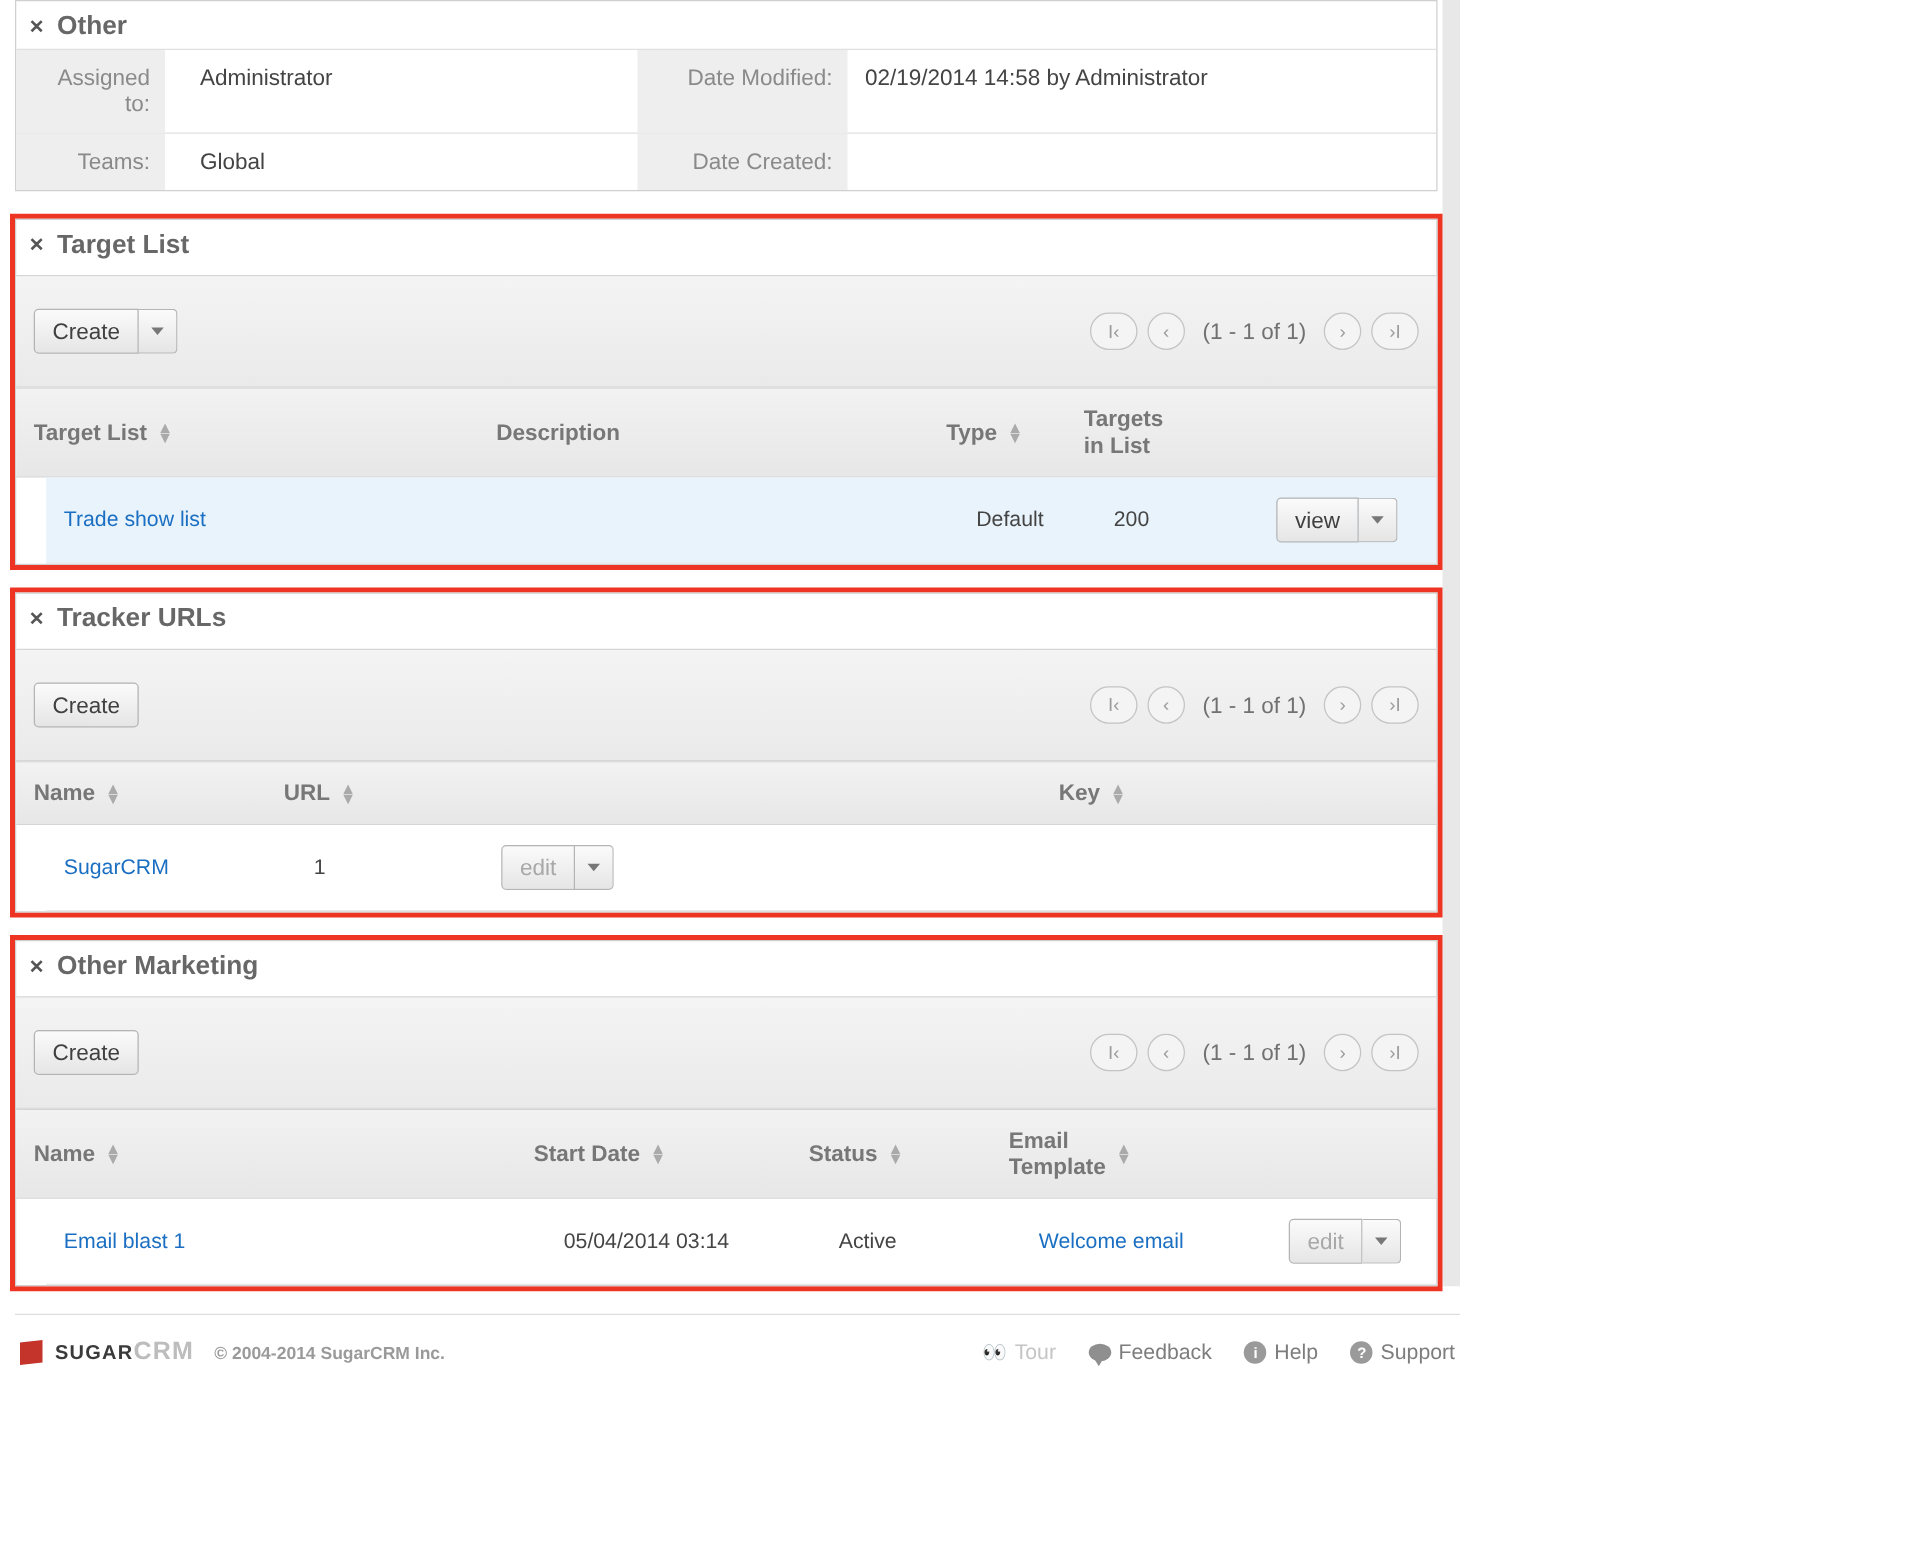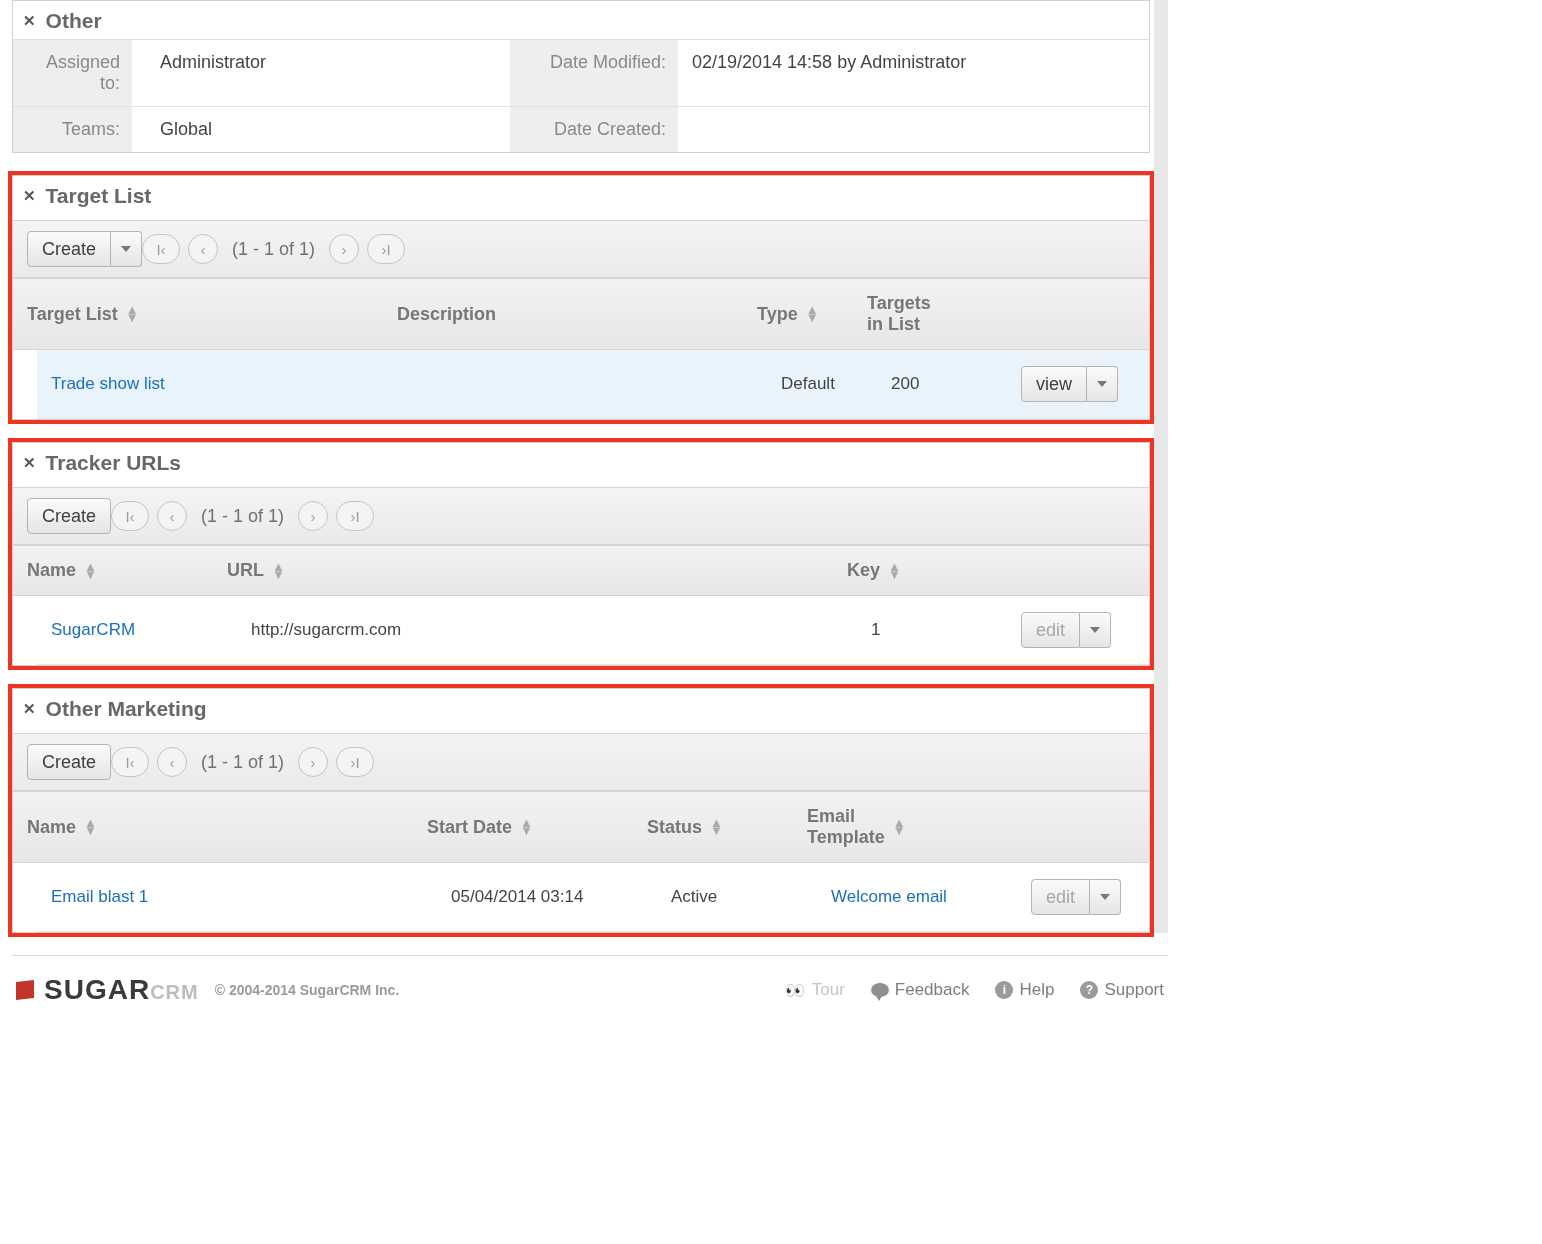--- a/index.html
+++ b/index.html
@@ -14,21 +14,21 @@
     .chev-up { font-size:15px; color:#555; user-select:none; }
 
     
     .kv-row { display:flex; border-top:1px solid #e0e0e0; }
     .kv-label { width:119px; background:#eee; color:#8a8a8a; text-align:right; padding:12px 12px; font-size:18px; }
     .kv-val { flex:1; padding:12px 14px; font-size:18px; color:#444; }
     .kv-label.mid { width:168px; }
     .kv-val.sm { flex:0 0 auto; width:378px;padding-left:28px; }
 
     
-    .listbar { background:linear-gradient(#f4f4f4,#eaeaea); border:1px solid #d5d5d5; border-left:none; border-right:none; display:flex; align-items:center; justify-content:flex-start; padding:10px 14px; margin-top:6px; }
+    .listbar { background:linear-gradient(#f4f4f4,#eaeaea); border:1px solid #d5d5d5; border-left:none; border-right:none; display:flex; align-items:center; justify-content:space-between; padding:26px 14px; margin-top:6px; }
     .btn { display:inline-flex; align-items:center; border:1px solid #b4b4b4; background:linear-gradient(#fbfbfb,#e5e5e5); border-radius:4px; color:#404040; font-size:18px; cursor:pointer; height:36px; }
     .btn-main { padding:0 14px; }
     .btn-split { padding:0 10px; border-left:1px solid #b4b4b4; }
     .btn-split.tri::after{content:""; display:inline-block; border-top:6px solid #777; border-left:5px solid transparent; border-right:5px solid transparent;}
     .btn-group { display:flex; }
     .btn-group .btn:first-child{ border-top-right-radius:0;border-bottom-right-radius:0;}
     .btn-group .btn:last-child{ border-top-left-radius:0;border-bottom-left-radius:0; border-left:none; }
     .btn.disabled, .btn.ghost { color:#a8a8a8; }
 
     .pager { display:flex; align-items:center; gap:8px; }
@@ -51,21 +51,21 @@
 
     
     .tl .c1{flex:0 0 370px;} .tl .c2{flex:0 0 360px;} .tl .c3{flex:0 0 110px;} .tl .c4{flex:0 0 130px;} .tl .c5{flex:1;}
     .tu .c1{flex:0 0 200px;} .tu .c2{flex:0 0 620px;} .tu .c3{flex:0 0 150px;} .tu .c4{flex:1;}
     .em .c1{flex:0 0 400px;} .em .c2{flex:0 0 220px;} .em .c3{flex:0 0 160px;} .em .c4{flex:0 0 200px;} .em .c5{flex:1;}
 
     
     .footer{ display:flex; align-items:center; justify-content:space-between; padding:18px 4px 24px 4px; border-top:1px solid #ddd; margin-top:6px;}
     .brand{ display:flex; align-items:center; gap:10px; font-weight:bold; letter-spacing:1px;}
     .brand .cube{ width:18px;height:18px; background:#c4342a; transform:skewY(-6deg);}  
-    .brand .sugar{ color:#3a3a3a; font-size:28px;}
+    .brand .sugar{ color:#3a3a3a; font-size:16px;}
     .brand .crm{ color:#bdbdbd; font-size:20px;}
     .copy{ color:#9a9a9a; font-size:14px; margin-left:6px; letter-spacing:0;}
     .flinks{ display:flex; gap:26px; color:#7d7d7d; font-size:17px;}
     .flinks .disabled{ color:#c5c5c5;}
     .flinks span{ display:inline-flex; align-items:center; gap:6px; cursor:pointer;}
     .ficon{ font-size:16px; color:#9a9a9a;}
     .speech{ width:18px;height:14px; border-radius:9px/7px; background:#8f8f8f; position:relative; display:inline-block;}
     .speech::after{content:""; position:absolute; bottom:-4px; left:5px; border-top:5px solid #8f8f8f; border-left:3px solid transparent; border-right:3px solid transparent;}
     .info{ display:inline-flex; width:18px;height:18px; border-radius:50%; background:#9a9a9a; color:#fff; align-items:center;justify-content:center; font-size:12px; font-weight:bold;}
     .qmark{ display:inline-flex; width:18px;height:18px; border-radius:50%; background:#9a9a9a; color:#fff; align-items:center;justify-content:center; font-size:12px; font-weight:bold;}
@@ -182,21 +182,20 @@
             <span>Key</span>
             <span class="sorter">
               <span>▲</span>
               <span>▼</span>
             </span>
           </div>
       <div class="col c4"></div>
     </div>
     <div class="row">
       <div class="c1"><span class="link">SugarCRM</span></div>
-      <div class="c2">http://sugarcrm.com</div>
       <div class="c3">1</div>
       <div class="c4 actions">
         <div class="btn-group">
           <button class="btn btn-main ghost">edit</button>
           <button class="btn btn-split tri ghost"></button>
         </div>
       </div>
     </div>
   </div>
 

